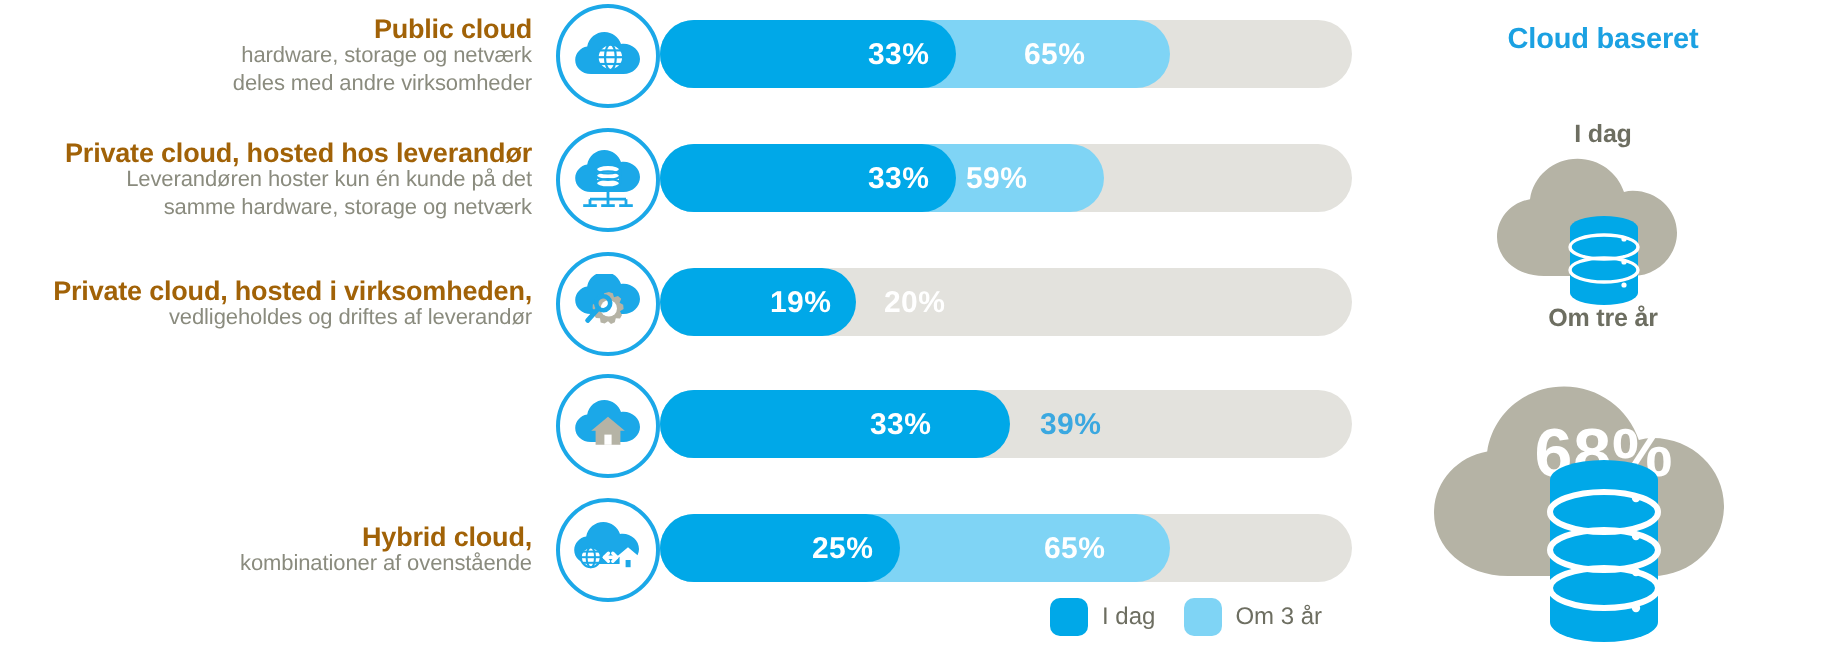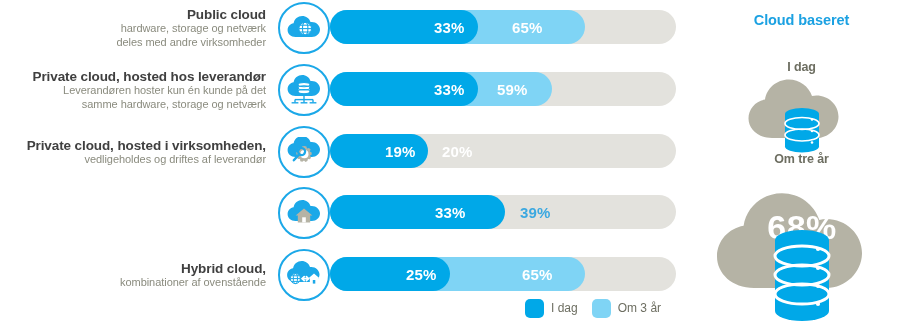--- a/index.html
+++ b/index.html
@@ -26,21 +26,21 @@
   .row-3{top:187px;}
   .row-4{top:249px;}
 
   
   .labels{
     position:absolute;left:0;top:0;width:272px;height:52px;
     display:flex;flex-direction:column;align-items:flex-end;justify-content:center;
     text-align:right;padding-right:6px;box-sizing:border-box;
   }
   .label-title{
-    font-size:13.5px;font-weight:bold;color:#404040;
+    font-size:13.5px;font-weight:bold;color:#a16207;
     line-height:15px;letter-spacing:-0.1px;white-space:nowrap;
   }
   .label-sub{
     font-size:11px;color:#8a8b7e;line-height:13.5px;
     letter-spacing:-0.05px;white-space:nowrap;
   }
 
   
   .track{
     position:absolute;left:330px;top:8px;
@@ -146,21 +146,21 @@
       <div class="labels">
         <div class="label-title">Private cloud, hosted hos leverandør</div>
         <div class="label-sub">Leverandøren hoster kun én kunde på det</div>
         <div class="label-sub">samme hardware, storage og netværk</div>
       </div>
 
       <div class="track">
         <div class="seg seg-future" style="width:222px;"></div>
         <div class="seg seg-now" style="width:148px;"></div>
         <div class="val-on-track val-white" style="left:104px;">33%</div>
-        <div class="val-on-track val-white" style="left:167px;">59%</div>
+        <div class="val-on-track val-white" style="left:153px;">59%</div>
       </div>
 
       <div class="icon-badge">
         <svg width="34" height="30" viewBox="0 0 34 30" aria-hidden="true">
           <path d="M8.5 21 C3.8 21 0.6 17.8 0.6 14 C0.6 10.6 3.2 7.7 6.6 7.2 C7.3 3.1 10.9 0 15.2 0 C19.1 0 22.4 2.5 23.5 6 C23.9 5.9 24.4 5.9 24.8 5.9 C29.3 5.9 33 9.4 33 13.5 C33 17.6 29.3 21 24.8 21 Z" fill="#1ba8e8"></path>
           <g fill="#ffffff">
             <ellipse cx="17" cy="9.6" rx="6" ry="2.1"></ellipse>
             <rect x="11" y="9.6" width="12" height="3.2"></rect>
             <ellipse cx="17" cy="12.8" rx="6" ry="2.1"></ellipse>
             <rect x="11" y="13.4" width="12" height="3.2"></rect>

